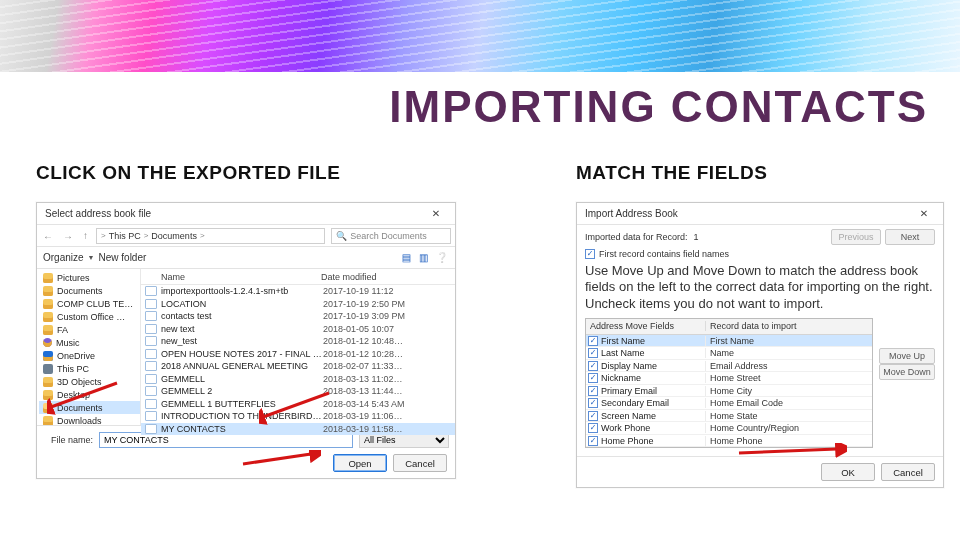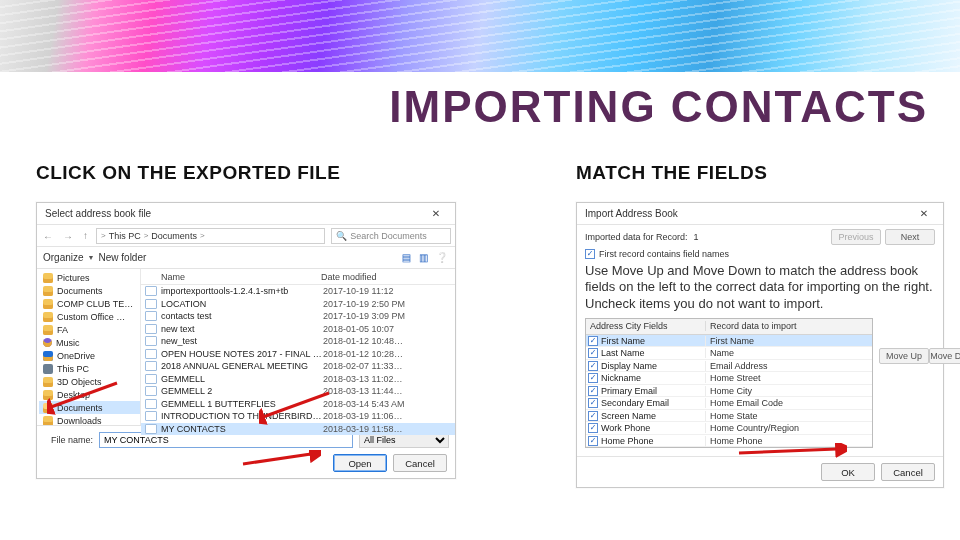--- a/index.html
+++ b/index.html
@@ -247,21 +247,21 @@
   .grid .ghdr .gc2 { flex: 1; padding-left: 4px; }
   .grow {
     display: flex; height: 12.5px; align-items: center;
     font-size: 9px; color: #222;
     border-bottom: 1px solid #f0f0f0;
   }
   .grow .gc1 { width: 120px; padding-left: 2px; display: flex; align-items: center; gap: 3px; border-right: 1px solid #ececec; }
   .grow .gc2 { flex: 1; padding-left: 4px; color: #333; }
   .grow.sel { background: #cde5ff; }
 
-  .side-btns { display: flex; flex-direction: row; width: 56px; padding-top: 30px; }
+  .side-btns { display: flex; flex-direction: column; width: 56px; padding-top: 30px; }
 
   .dlg-bot {
     border-top: 1px solid #e3e3e3;
     padding: 6px 8px;
     display: flex; justify-content: flex-end; gap: 6px;
   }
 </style>
 </head>
 <body>
 
@@ -491,21 +491,21 @@
         <div class="cb-row">
           <span class="cb">✓</span>
           <span>First record contains field names</span>
         </div>
 
         <div class="hint">Use Move Up and Move Down to match the address book fields on the left to the correct data for importing on the right. Uncheck items you do not want to import.</div>
 
         <div class="map-wrap">
           <div class="grid">
             <div class="ghdr">
-              <div class="gc1">Address City Fields</div>
+              <div class="gc1">Address Move Fields</div>
               <div class="gc2">Record data to import</div>
             </div>
             <div id="grid-rows">
                 <div class="grow sel">
                   <span class="gc1">
                     <span class="cb">✓</span>
                     <span>First Name</span>
                   </span>
                   <span class="gc2">First Name</span>
                 </div>

